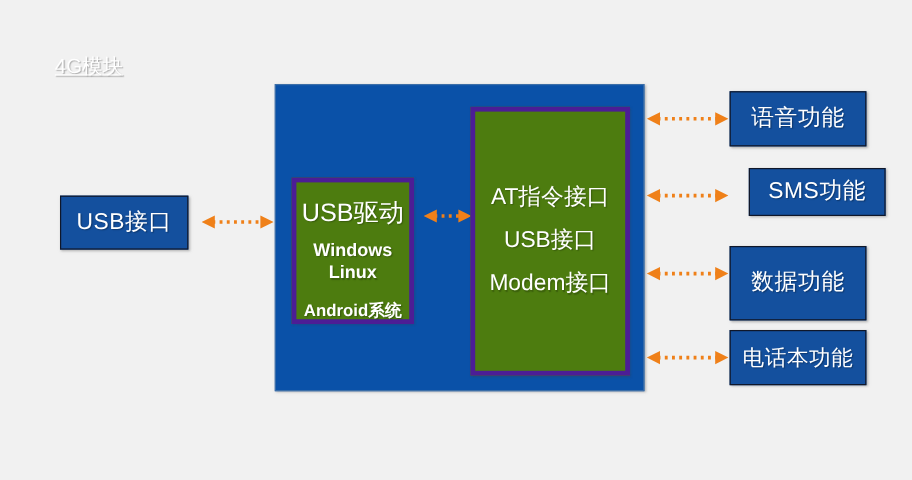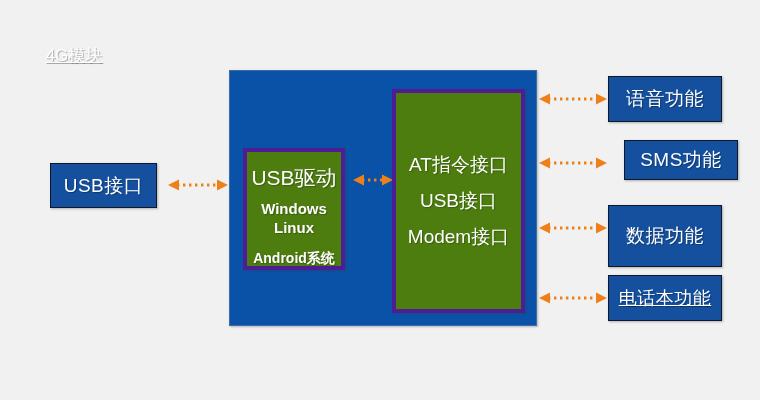--- a/index.html
+++ b/index.html
@@ -113,21 +113,21 @@
     margin: 7px 0;
     text-shadow: 1px 1px 1px rgba(0,0,0,0.25);
     white-space: nowrap;
   }
 
   
   #feat-voice    { left: 608px; top: 76px;  width: 114px; height: 46px; }
   #feat-sms      { left: 624px; top: 140px; width: 114px; height: 40px; }
   #feat-data     { left: 608px; top: 205px; width: 114px; height: 62px; }
   #feat-phonebook{ left: 608px; top: 275px; width: 114px; height: 46px; }
-  #feat-phonebook .lbl { font-size: 18px; text-decoration: underline; }
+  #feat-phonebook .lbl { font-size: 18px; }
 
   #usb-port-box { left: 50px; top: 163px; width: 107px; height: 45px; }
 
   
   .arrow {
     position: absolute;
     height: 16px;
     pointer-events: none;
   }
   .arrow svg { display: block; }

